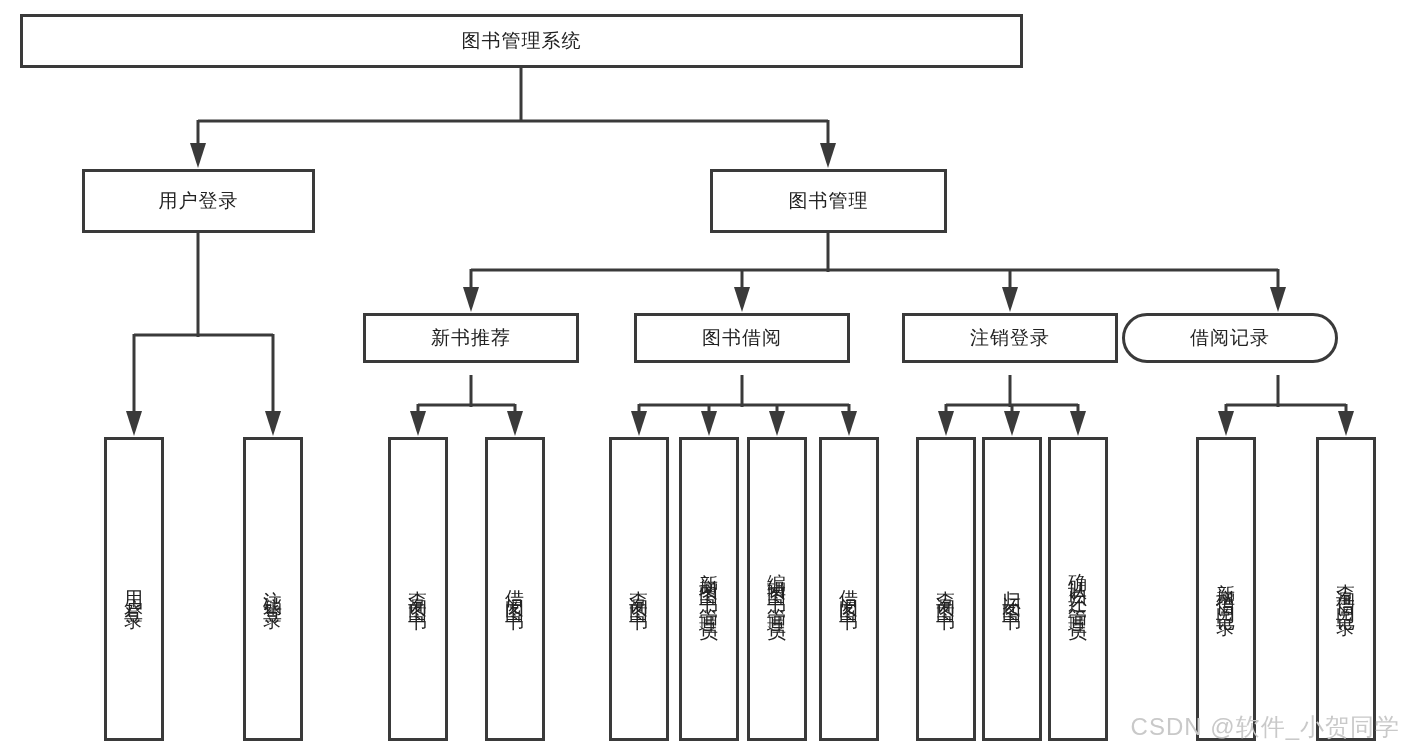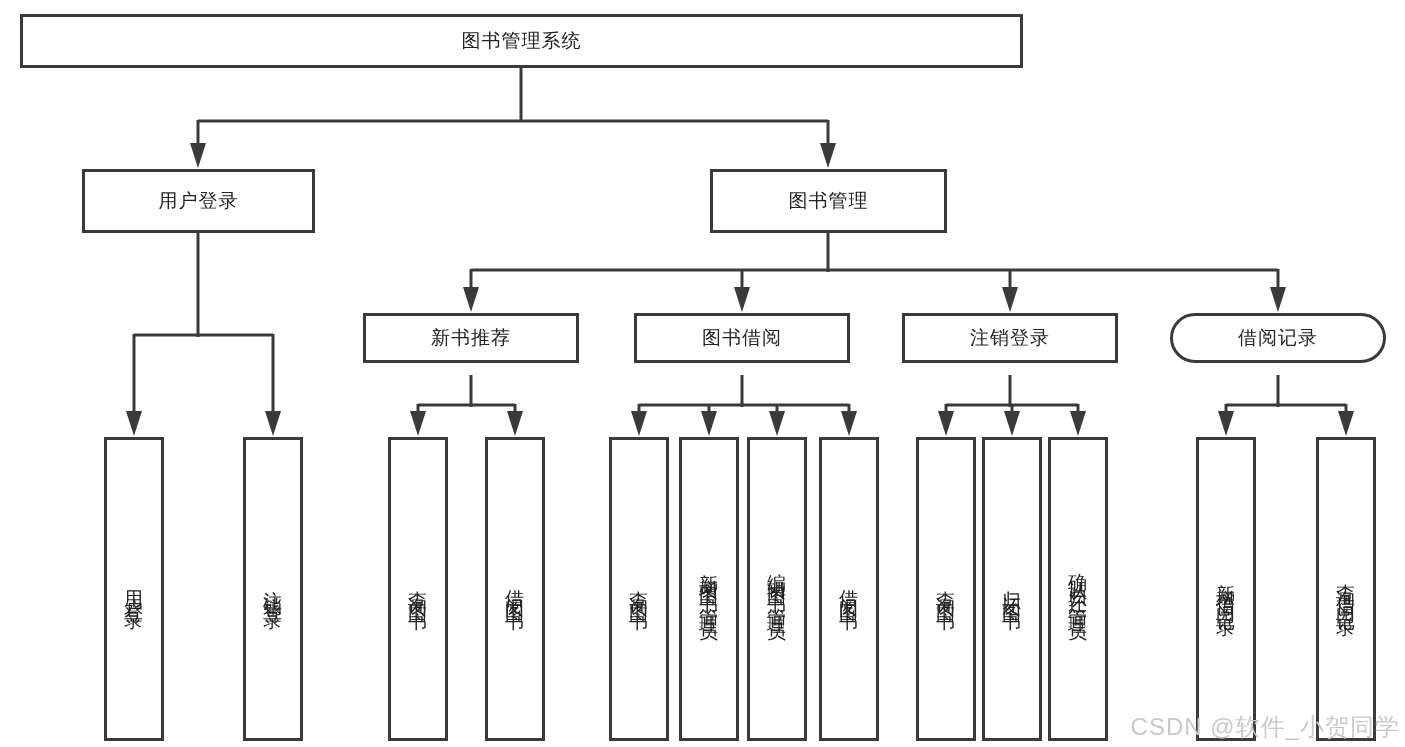--- a/index.html
+++ b/index.html
@@ -166,21 +166,21 @@
 
   <div class="box lvl3" style="left:363px;">
     <span>新书推荐</span>
   </div>
   <div class="box lvl3" style="left:634px;">
     <span>图书借阅</span>
   </div>
   <div class="box lvl3" style="left:902px;">
     <span>注销登录</span>
   </div>
-  <div class="box lvl3" style="left:1170px;border-radius:29px;">
+  <div class="box lvl3" style="left:1122px;border-radius:29px;">
     <span>借阅记录</span>
   </div>
 
   <div class="box leaf" style="left:104px;">
     <span class="vtext">用户登录</span>
   </div>
   <div class="box leaf" style="left:243px;">
     <span class="vtext">注销登录</span>
   </div>
 

